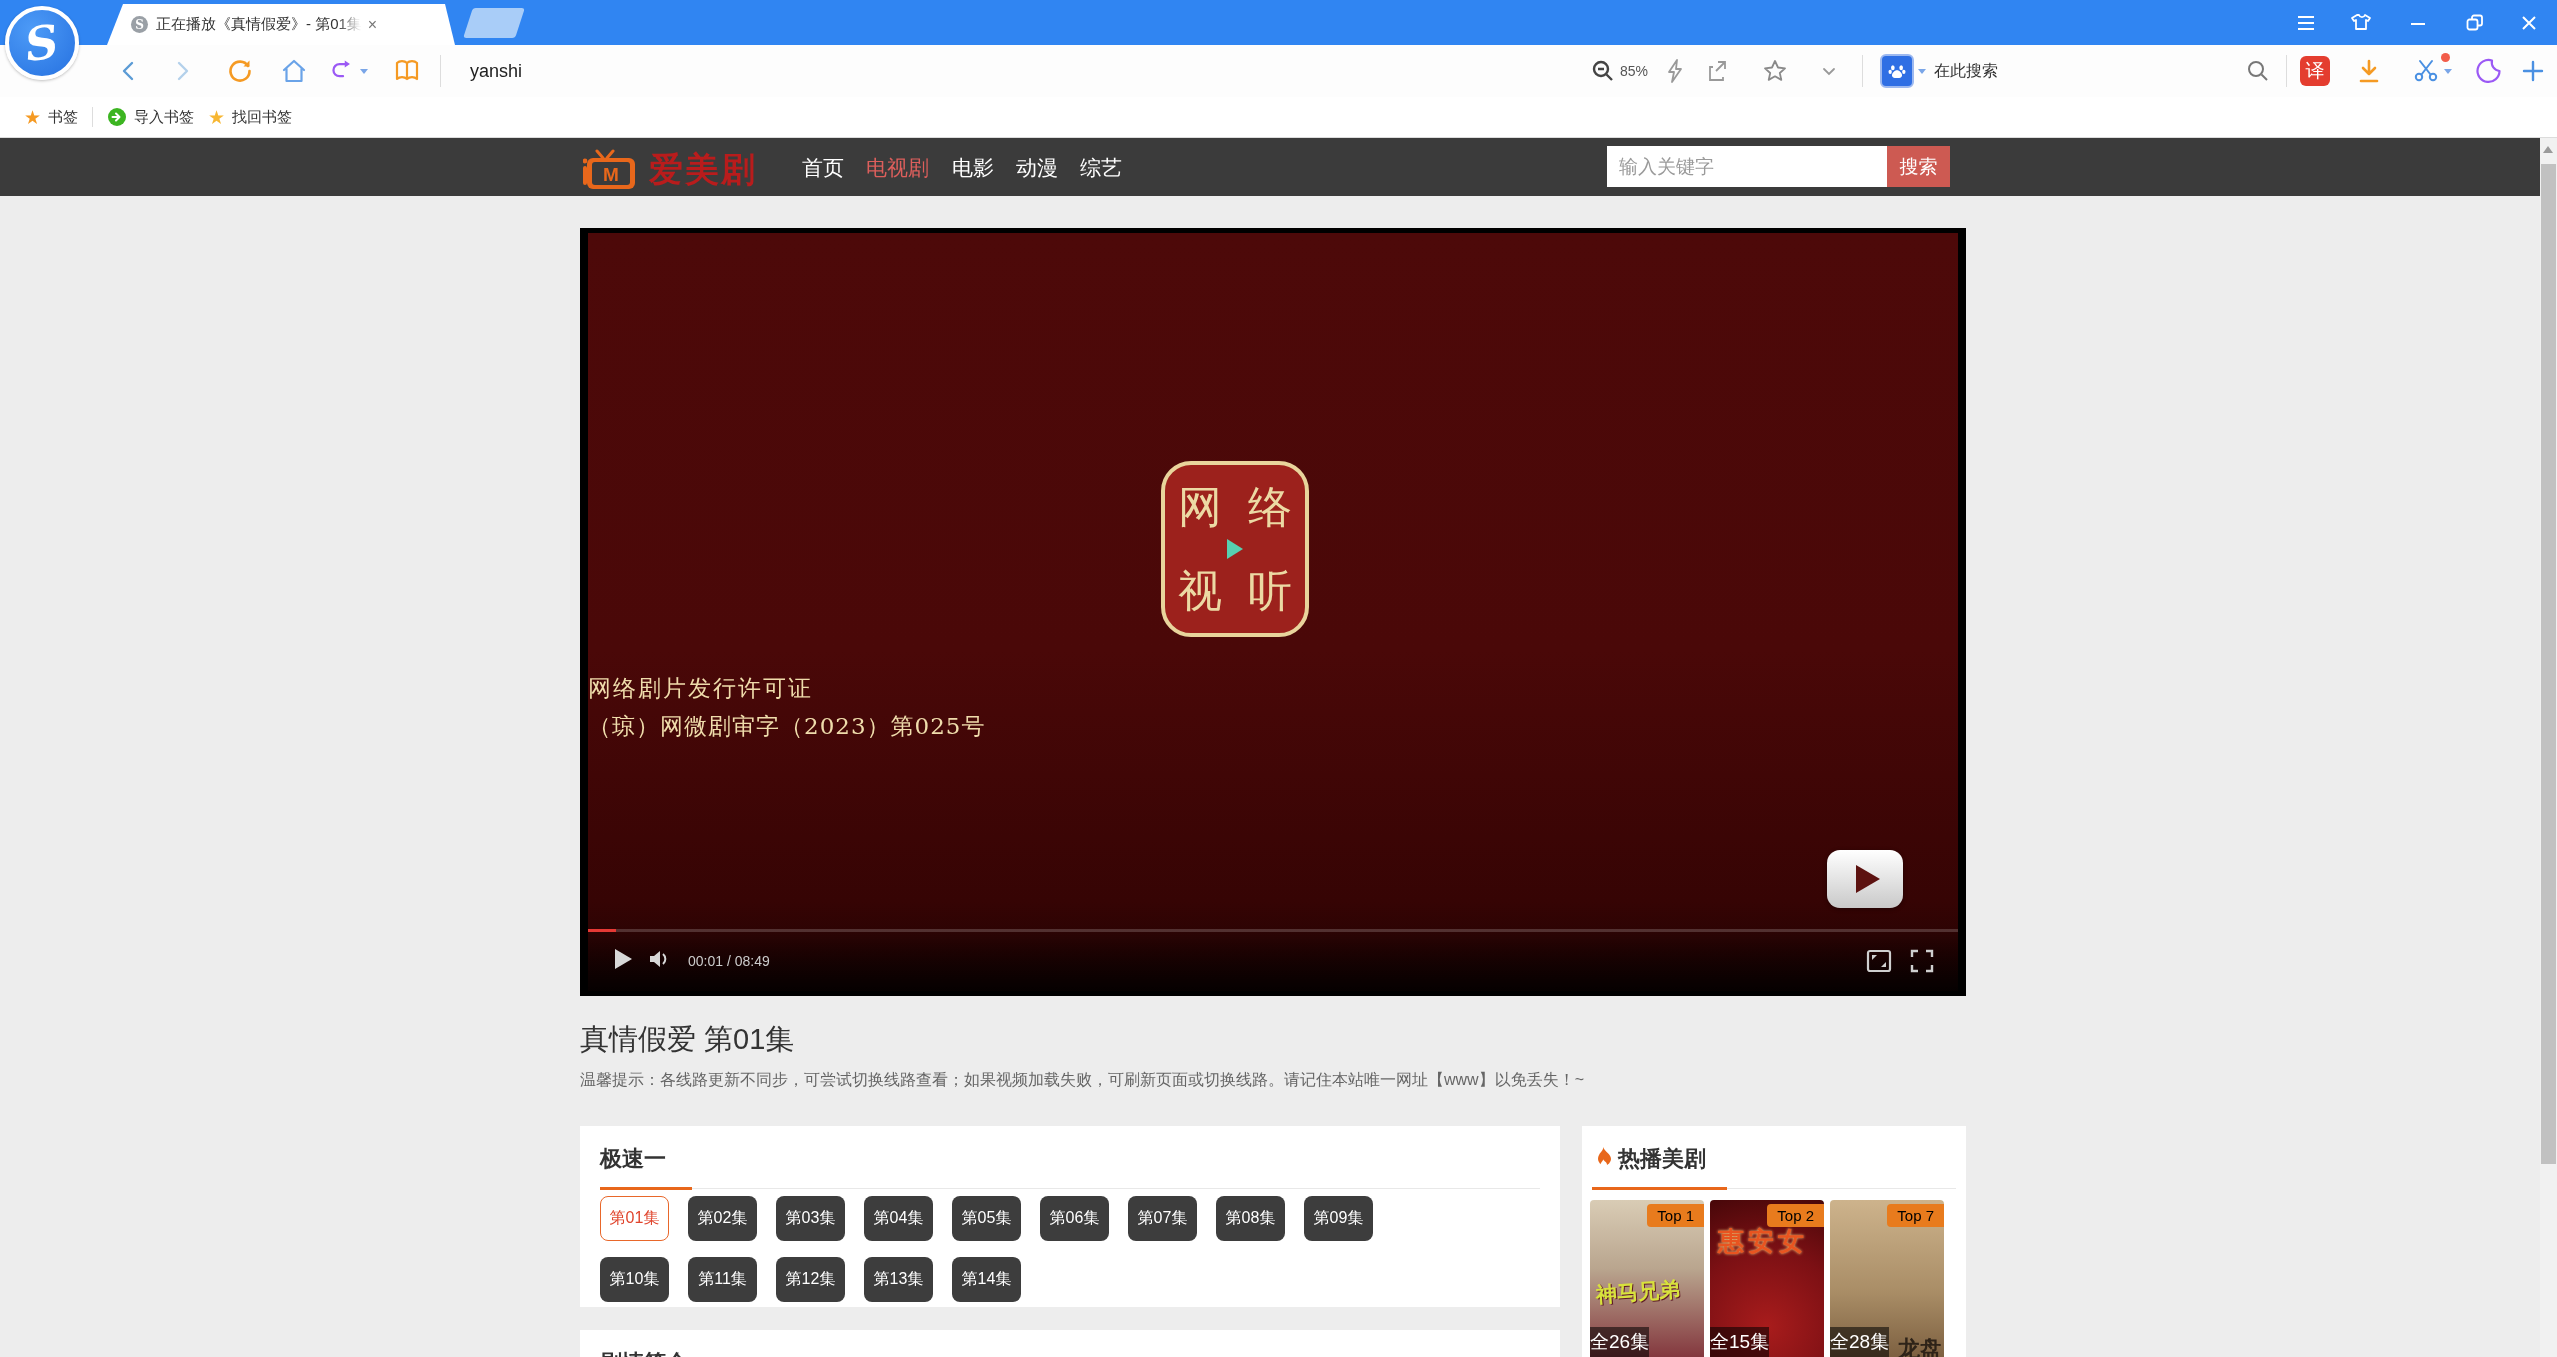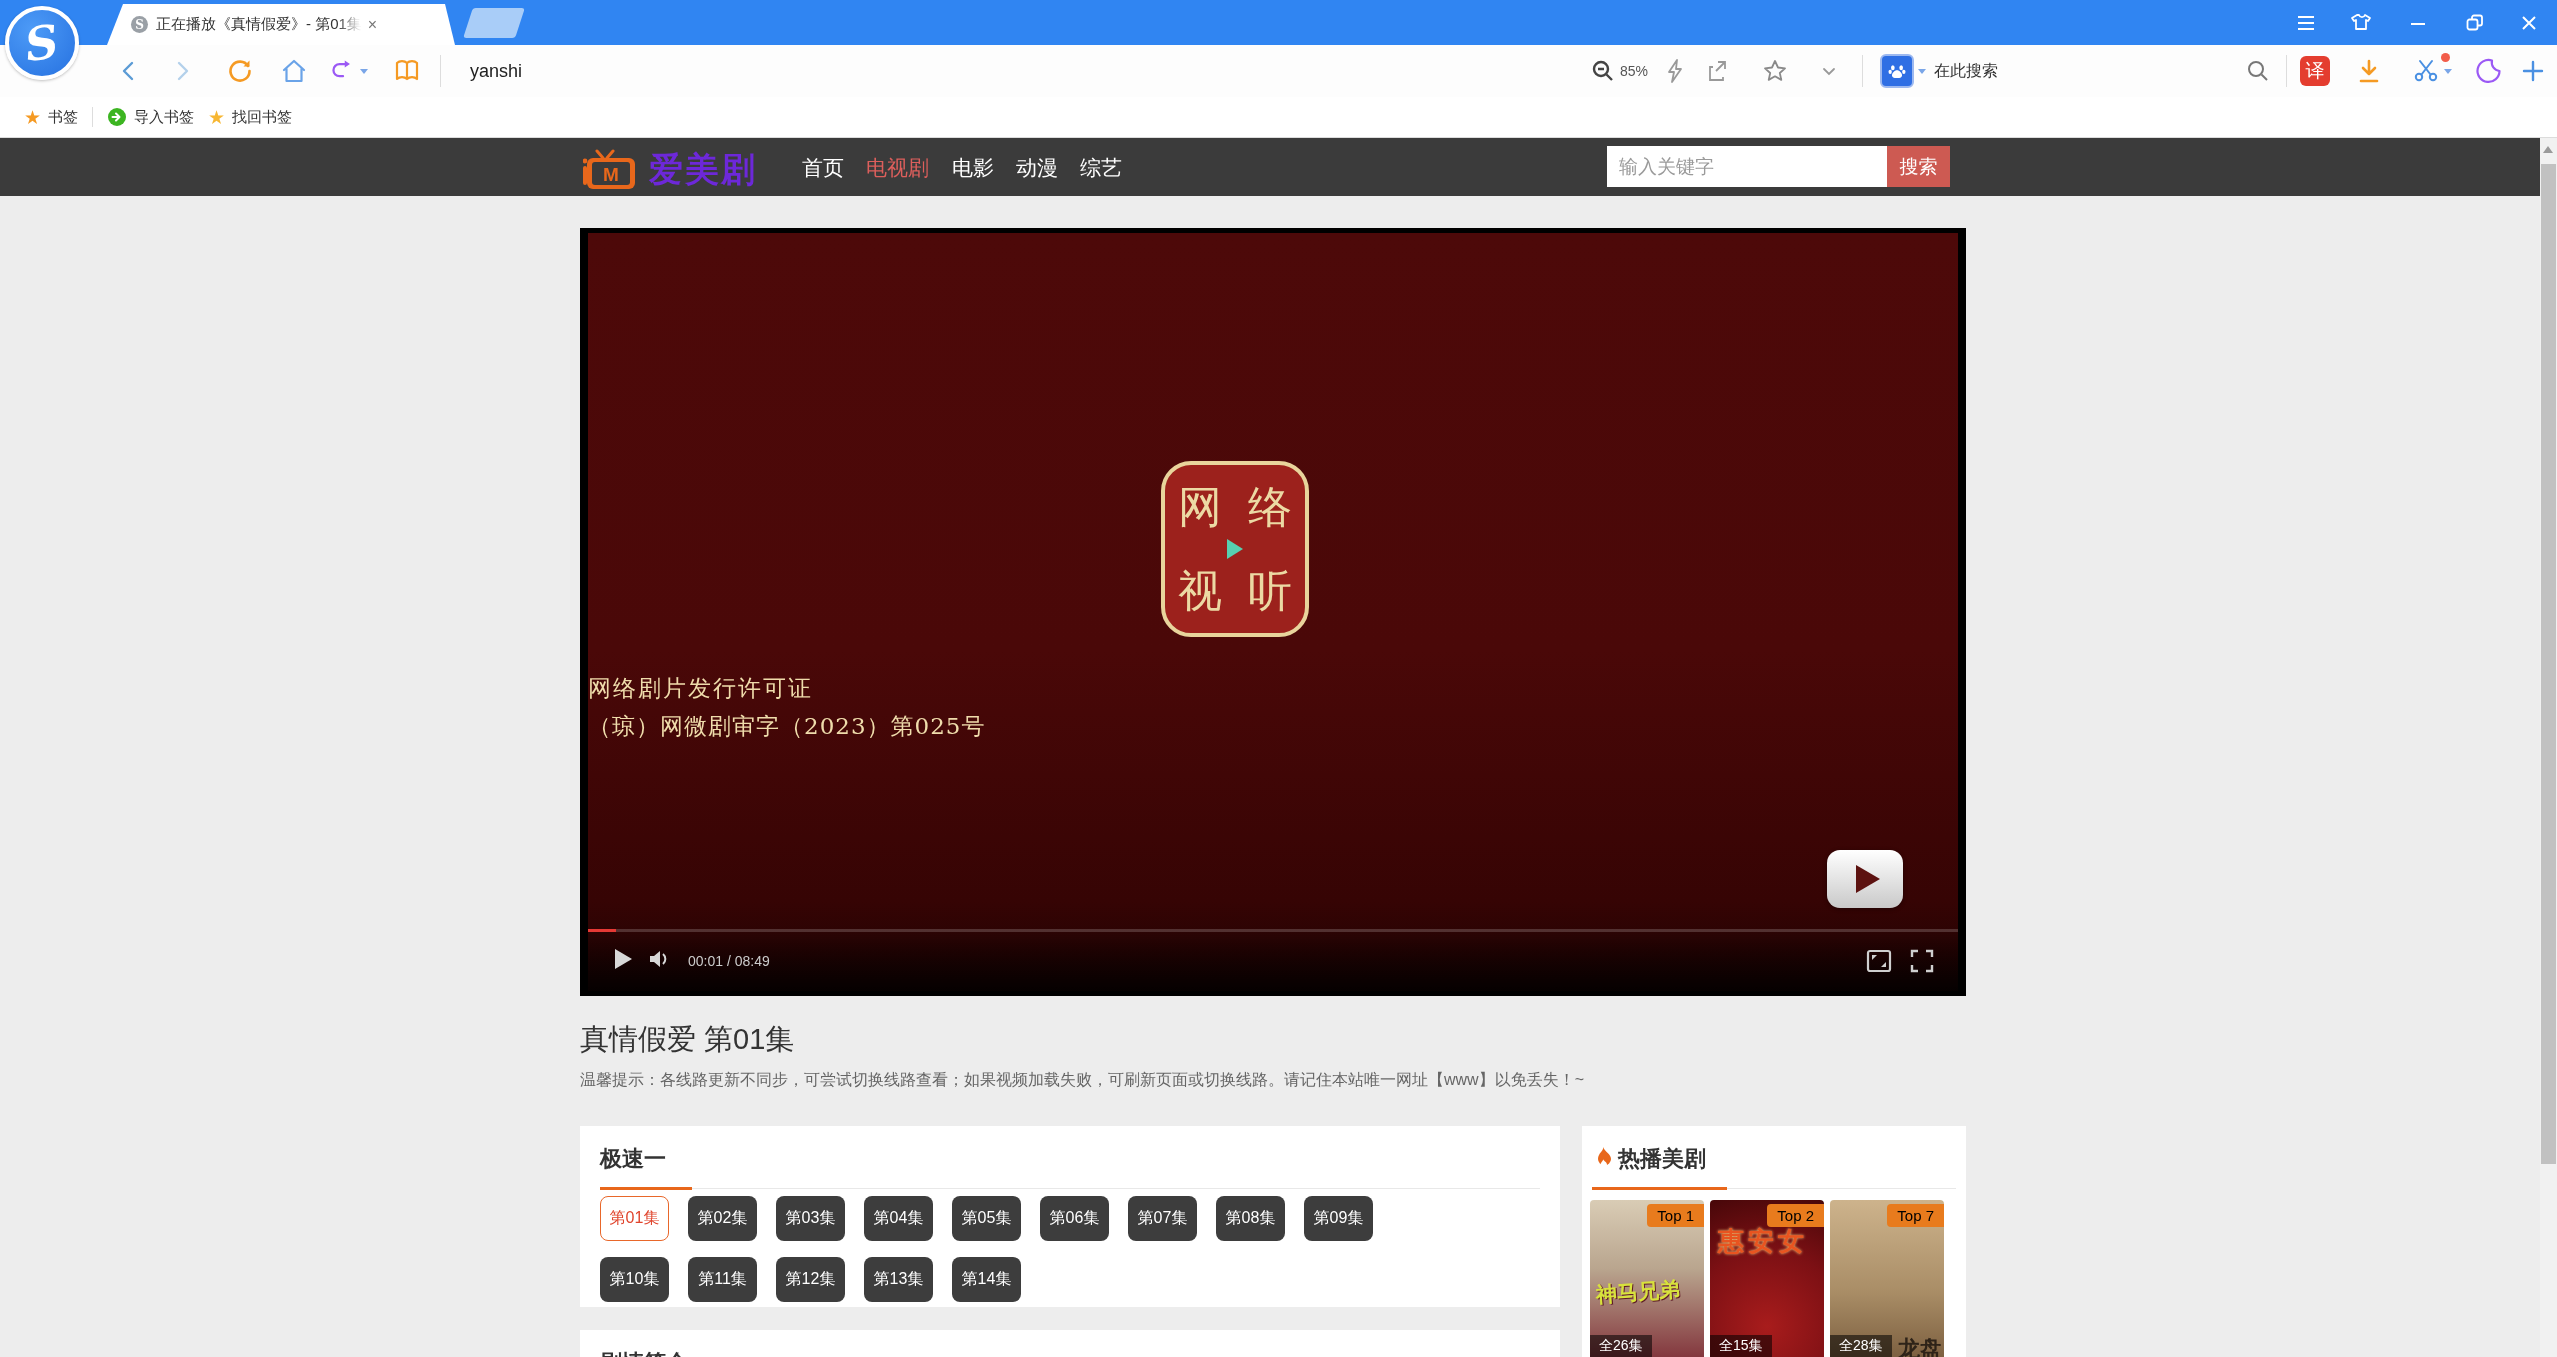--- a/index.html
+++ b/index.html
@@ -37,21 +37,21 @@
   #bookmarksbar{left:0;top:97px;width:2557px;height:41px;background:#fff;border-bottom:1px solid #dcdcdc;box-sizing:border-box;
       display:flex;align-items:center;font-size:15px;color:#333;}
   .bm{display:flex;align-items:center;margin-left:14px;}
   .bm .lbl{margin-left:7px;}
   .star{color:#f59a23;font-size:19px;line-height:1;}
   .bm-sep{width:1px;height:20px;background:#ddd;margin-left:14px;}
 
   
   #siteheader{left:0;top:138px;width:2540px;height:58px;background:#3b3b3b;}
   #sitelogo{left:583px;top:147px;display:flex;align-items:center;}
-  #sitelogo .brand{color:#6d28d9;font-size:34px;font-weight:bold;margin-left:10px;letter-spacing:2px;}
+  #sitelogo .brand{color:#b91c1c;font-size:34px;font-weight:bold;margin-left:10px;letter-spacing:2px;}
   .navitem{font-size:21px;color:#fff;top:154px;}
   .navitem.active{color:#dd5f5c;}
   #hsearch{left:1607px;top:146px;width:343px;height:41px;display:flex;}
   #hsearch input{width:280px;height:41px;border:none;outline:none;padding:0 12px;font-size:19px;color:#333;box-sizing:border-box;font-family:inherit;}
   #hsearch input::placeholder{color:#9a9a9a;}
   #hsearch button{width:63px;height:41px;border:none;background:#cd5a52;color:#fff;font-size:19px;font-family:inherit;}
 
   
   #player{left:580px;top:228px;width:1386px;height:768px;background:#000;}
   #screen{position:absolute;left:8px;top:5px;right:8px;bottom:5px;
@@ -91,21 +91,21 @@
   #nextcard{left:580px;top:1330px;width:980px;height:80px;}
   #nextcard .sect-head{top:18px;}
 
   
   #hotcard{left:1582px;top:1126px;width:384px;height:300px;}
   #hotcard .sect-head{left:10px;}
   #hotcard .sect-rule{left:10px;right:10px;}
   #posters{position:absolute;left:8px;top:74px;display:flex;gap:6px;}
   .poster{position:relative;width:114px;height:230px;border-radius:4px;overflow:hidden;}
   .poster .rank{position:absolute;right:0;top:4px;background:#e87b1d;color:#000000;font-size:15px;padding:3px 10px;border-radius:4px 0 0 4px;}
-  .poster .eps{position:absolute;left:0;bottom:73px;background:rgba(0,0,0,.55);color:#fff;font-size:14px;padding:2px 9px;}
+  .poster .eps{position:absolute;left:0;bottom:73px;background:rgba(0,0,0,.55);color:#fff;font-size:19px;padding:2px 0;}
   .p1{background:linear-gradient(180deg,#d9ccb5 0%,#b9a58e 30%,#7a2430 75%,#5d1a26 100%);}
   .p1 .ptitle{position:absolute;left:6px;top:78px;color:#d8e23c;font-weight:bold;font-size:21px;transform:rotate(-4deg);text-shadow:1px 1px 0 #5d1a26;}
   .p2{background:radial-gradient(circle at 50% 55%,#a81c1c 0%,#7c1014 55%,#470709 100%);}
   .p2 .ptitle{position:absolute;left:8px;top:24px;color:#e85420;font-weight:bold;font-size:26px;letter-spacing:4px;text-shadow:0 0 3px #ffd27d;}
   .p3{background:linear-gradient(180deg,#cdb38c 0%,#a98d66 40%,#6e5134 78%,#473322 100%);}
   .p3 .ptitle{position:absolute;right:2px;bottom:66px;color:#2e2318;font-weight:bold;font-size:22px;font-family:"DejaVu Serif",serif;}
 
   
   #scrollbar{left:2540px;top:138px;width:17px;height:1219px;background:#f1f1f1;}
   #sb-up{position:absolute;left:3px;top:8px;width:0;height:0;border-left:5px solid transparent;border-right:5px solid transparent;border-bottom:7px solid #9a9a9a;}

